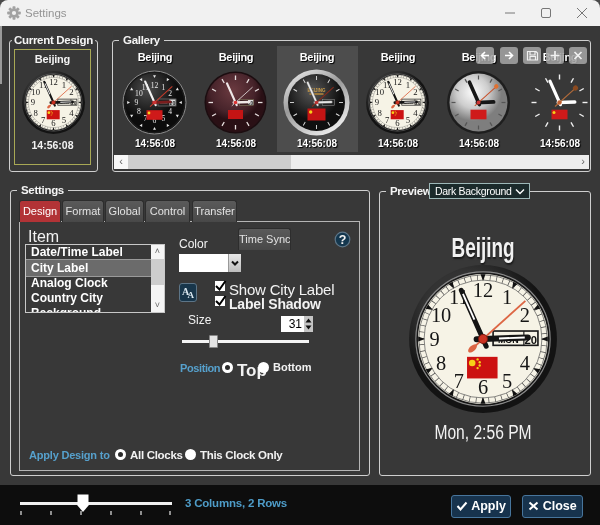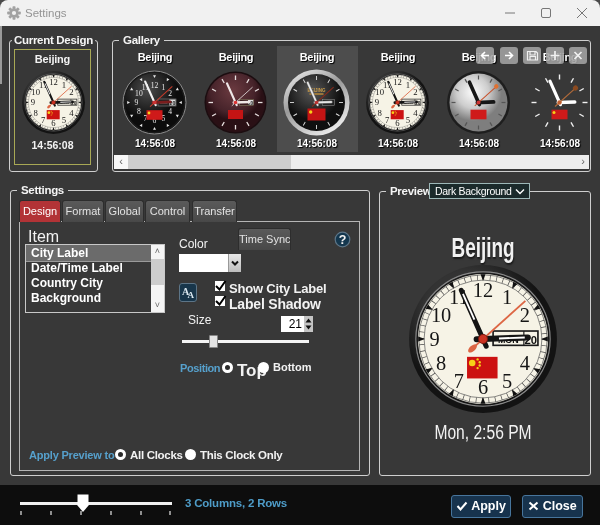--- a/index.html
+++ b/index.html
@@ -414,22 +414,23 @@
 <div class="tab" style="left:62px;width:42px;">Format</div>
 <div class="tab" style="left:105px;width:39px;">Global</div>
 <div class="tab" style="left:145px;width:45px;">Control</div>
 <div class="tab" style="left:192px;width:45px;">Transfer</div>
 <div class="tab" style="left:238px;width:53px;margin-top:28px;">Time Sync</div>
 
 <div class="abs" style="left:19px;top:221px;width:341px;height:250px;border:1px solid #b5b5b5;z-index:2;"></div>
 
 <div class="wt" style="left:28px;top:228px;font-size:16px;z-index:4;">Item</div>
 <div class="abs" style="left:25px;top:244px;width:140px;height:69px;border:1px solid #c8c8c8;background:#383838;overflow:hidden;z-index:4;">
+  <div class="li">Date/Time Label</div>
   <div class="li sel">City Label</div>
-  <div class="li">Date/Time Label</div>
+  <div class="li">Analog Clock</div>
   <div class="li">Country City</div>
   <div class="li">Background</div>
   <div class="abs" style="right:0;top:0;width:13px;height:67px;background:#f5f5f5;">
     <div class="abs" style="left:0;top:0;width:13px;height:13px;color:#666;font-size:9px;text-align:center;line-height:13px;">˄</div>
     <div class="abs" style="left:0;top:14px;width:13px;height:26px;background:#cdcdcd;"></div>
     <div class="abs" style="left:0;bottom:0;width:13px;height:13px;color:#666;font-size:9px;text-align:center;line-height:13px;">˅</div>
   </div>
 </div>
 
 <div class="wt" style="left:179px;top:237px;font-size:12px;text-align:right;">Color</div>
@@ -450,46 +451,46 @@
   <svg width="16" height="17" style="display:block">
     <text x="2" y="11" font-family="Liberation Serif, serif" font-weight="bold" font-size="10" fill="#ddeaf2">A</text>
     <text x="7.5" y="14" font-family="Liberation Serif, serif" font-weight="bold" font-size="9" fill="#ddeaf2">A</text>
   </svg>
 </div>
 
 <div class="cb" style="left:215px;top:281px;"></div>
 <svg class="abs" style="left:214px;top:277px" width="14" height="16">
     <path d="M2 9 L5.5 12.5 L11.5 4" stroke="#000" stroke-width="2" fill="none"></path>
   </svg>
-<div class="wt" style="left:229px;top:281px;font-size:13px;font-weight:bold;letter-spacing:-0.2px;">Show City Label</div>
+<div class="wt" style="left:229px;top:281px;font-size:15px;font-weight:normal;letter-spacing:-0.2px;">Show City Label</div>
 <div class="cb" style="left:215px;top:296px;"></div>
 <svg class="abs" style="left:214px;top:292px" width="14" height="16">
     <path d="M2 9 L5.5 12.5 L11.5 4" stroke="#000" stroke-width="2" fill="none"></path>
   </svg>
 <div class="wt" style="left:229px;top:296px;font-size:14px;font-weight:bold;letter-spacing:-0.2px;">Label Shadow</div>
 
 <div class="wt" style="left:188px;top:313px;font-size:12px;">Size</div>
 <div class="abs" style="left:281px;top:316px;width:32px;height:16px;background:#fff;">
-  <span class="abs" style="right:11px;top:1px;font-size:12px;color:#000;">21</span>
+  <span class="abs" style="right:11px;top:1px;font-size:12px;color:#000;">31</span>
   <div class="abs" style="right:0;top:0;width:9px;height:16px;background:#c4c4c4;">
     <svg width="9" height="16">
         <path d="M1.5 6.5 L4.5 2.5 L7.5 6.5 Z M1.5 9.5 L4.5 13.5 L7.5 9.5 Z" fill="#111"></path>
       </svg>
   </div>
 </div>
 <div class="abs" style="left:182px;top:340px;width:127px;height:3px;background:#f5f5f5;"></div>
 <div class="abs" style="left:209px;top:335px;width:9px;height:13px;background:#e4e4e4;border:1px solid #888;border-radius:1px;"></div>
 
 <div class="bt" style="left:180px;top:362px;font-size:11px;letter-spacing:-0.4px;">Position</div>
 <div class="radio on" style="left:222px;top:362px;"></div>
 <div class="wt" style="left:237px;top:361px;font-size:17px;font-weight:bold;">Top</div>
 <div class="radio off" style="left:258px;top:362px;"></div>
 <div class="wt" style="left:273px;top:361px;font-size:11px;font-weight:bold;">Bottom</div>
 
-<div class="bt" style="left:29px;top:449px;font-size:11px;letter-spacing:-0.2px;">Apply Preview to</div>
+<div class="bt" style="left:29px;top:449px;font-size:11px;letter-spacing:-0.2px;">Apply Design to</div>
 <div class="radio on" style="left:115px;top:449px;"></div>
 <div class="wt" style="left:130px;top:449px;font-size:11.5px;font-weight:bold;letter-spacing:-0.3px;">All Clocks</div>
 <div class="radio off" style="left:185px;top:449px;"></div>
 <div class="wt" style="left:200px;top:449px;font-size:11.5px;font-weight:bold;letter-spacing:-0.3px;">This Clock Only</div>
 
 <div class="group" style="left:379px;top:191px;width:212px;height:285px;">
   <span class="glabel">Preview</span>
 </div>
 <div class="abs" style="left:429px;top:183px;width:101px;height:16px;background:#1b2a2b;border:1px solid #9db8b8;color:#fff;font-size:10.5px;letter-spacing:-0.3px;line-height:14px;padding-left:5px;white-space:nowrap;z-index:5;">Dark Background
   <svg class="abs" style="right:4px;top:4px" width="10" height="8">

